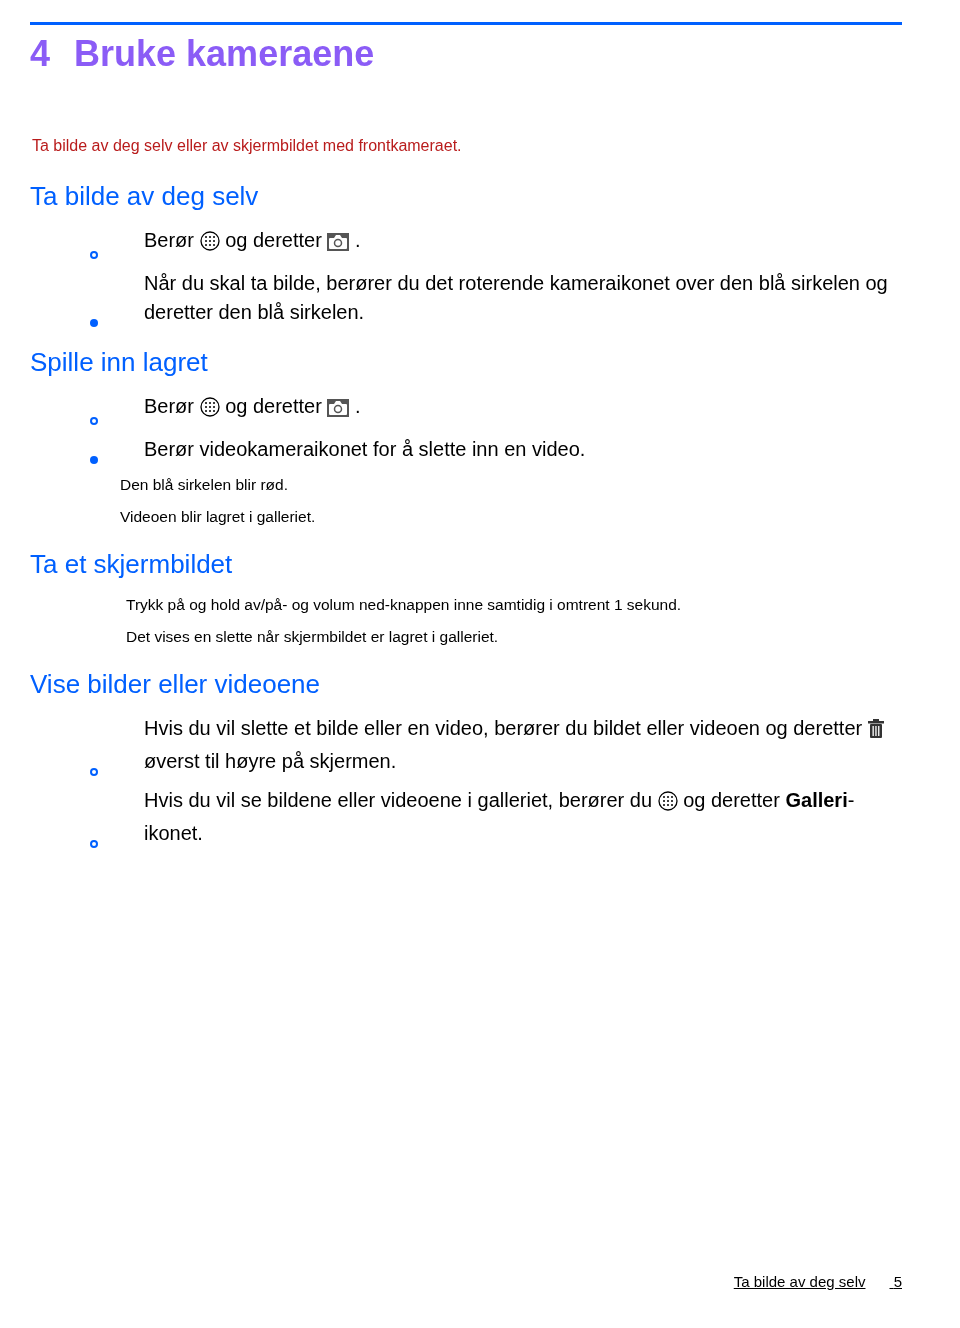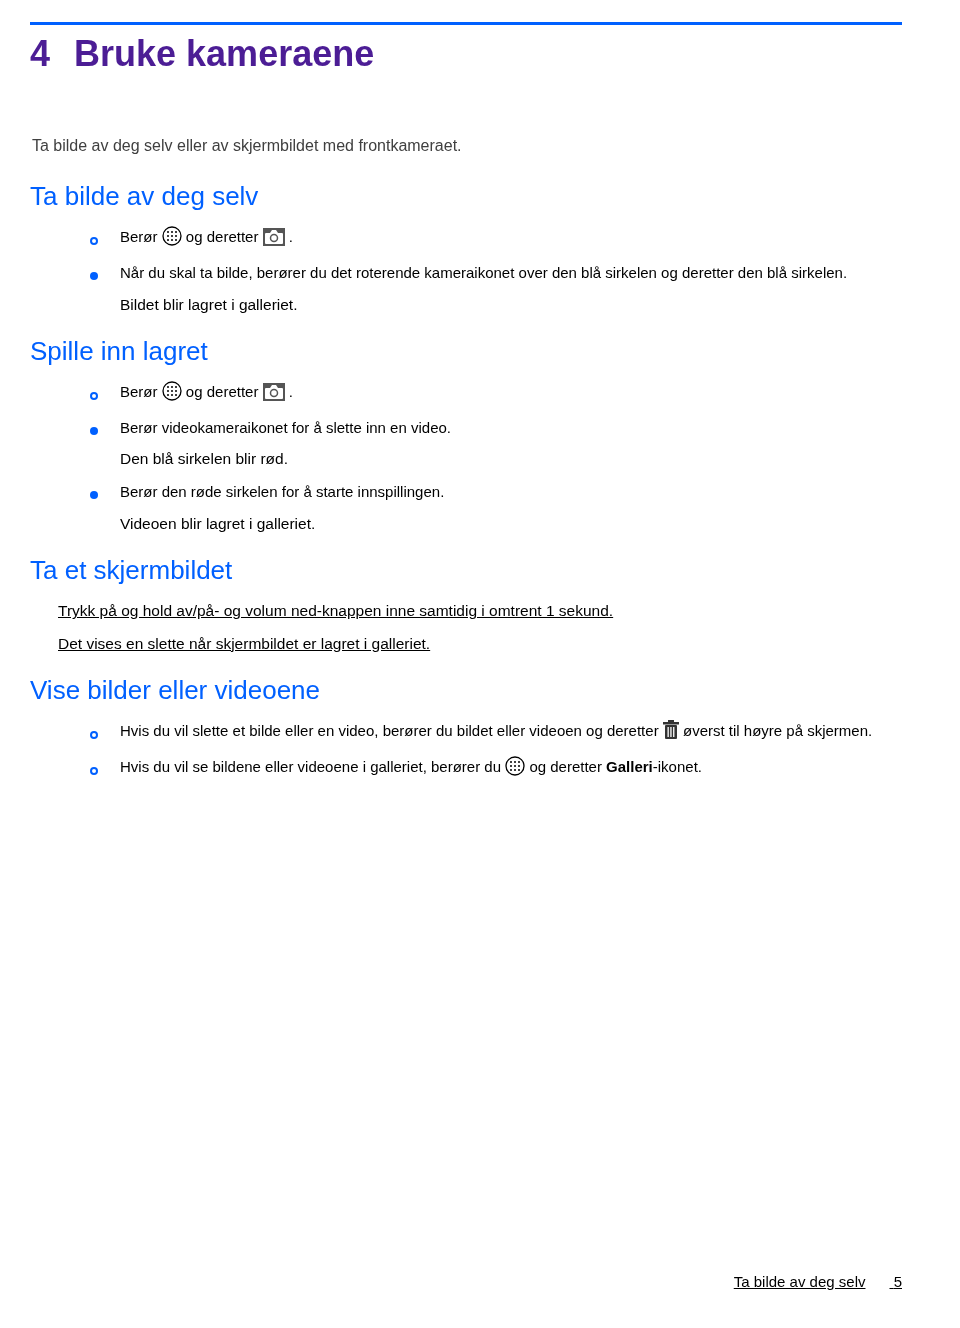--- a/index.html
+++ b/index.html
@@ -17,45 +17,46 @@
     padding: 22px 58px 0 30px;
     height: 100%;
     position: relative;
   }
   .rule {
     height: 3px;
     background: #0060ff;
     margin-bottom: 8px;
   }
   .chapter-title {
-    color: #4c1d95;
+    color: #8b5cf6;
     font-size: 36px;
     font-weight: bold;
   }
   .chapter-title .num { margin-right: 24px; }
   .intro {
     margin-top: 62px;
     font-size: 16px;
-    color: #404040;
+    color: #b91c1c;
     margin-left: 2px;
     margin-bottom: 26px;
   }
   .section-h2 {
     color: #0060ff;
     font-size: 26px;
     margin-top: 20px;
     margin-bottom: 14px;
   }
   .item-row {
     display: flex;
-    align-items: center;
+    align-items: flex-end;
     margin-left: 60px;
     margin-bottom: 10px;
-    font-size: 15px;
+    font-size: 20px;
     line-height: 1.45;
+    gap: 24px;
   }
   .bullet {
     width: 8px;
     height: 8px;
     border-radius: 50%;
     background: #0060ff;
     flex-shrink: 0;
     margin-top: 6px;
     margin-right: 22px;
   }
@@ -66,21 +67,21 @@
     height: 8px;
     margin-top: 5px;
   }
   .item-row .content { flex: 1; }
   .plain-text {
     margin-left: 90px;
     margin-bottom: 10px;
     font-size: 15.5px;
     line-height: 1.45;
   }
-  .plain-text.left60 { margin-left: 28px; text-decoration: underline; }
+  .plain-text.left60 { margin-left: 96px; }
   .icon-apps, .icon-cam, .icon-trash {
     display: inline-block;
     vertical-align: -4px;
   }
   .footer {
     position: absolute;
     bottom: 38px;
     right: 58px;
     font-size: 15px;
     text-decoration: underline;
@@ -131,21 +132,20 @@
       </span>
       <span>.</span>
     </span>
   </div>
 
   <div class="item-row">
     <span class="bullet"></span>
     <span class="content">Når du skal ta bilde, berører du det roterende kameraikonet over den blå sirkelen og deretter den blå sirkelen.</span>
   </div>
 
-  <div class="plain-text">Bildet blir lagret i galleriet.</div>
 
   <div class="section-h2">Spille inn lagret</div>
 
   <div class="item-row">
     <span class="bullet hollow"></span>
     <span class="content">
       <span>Berør </span>
       <span class="icon-apps">
         <svg width="20" height="20" viewBox="0 0 20 20">
             <circle cx="10" cy="10" r="9" fill="none" stroke="#000" stroke-width="1.3"></circle>
@@ -173,24 +173,20 @@
     </span>
   </div>
 
   <div class="item-row">
     <span class="bullet"></span>
     <span class="content">Berør videokameraikonet for å slette inn en video.</span>
   </div>
 
   <div class="plain-text">Den blå sirkelen blir rød.</div>
 
-  <div class="item-row">
-    <span class="bullet"></span>
-    <span class="content">Berør den røde sirkelen for å starte innspillingen.</span>
-  </div>
 
 
   <div class="plain-text">Videoen blir lagret i galleriet.</div>
 
   <div class="section-h2">Ta et skjermbildet</div>
 
   <div class="plain-text left60">Trykk på og hold av/på- og volum ned-knappen inne samtidig i omtrent 1 sekund.</div>
   <div class="plain-text left60">Det vises en slette når skjermbildet er lagret i galleriet.</div>
 
   <div class="section-h2">Vise bilder eller videoene</div>

